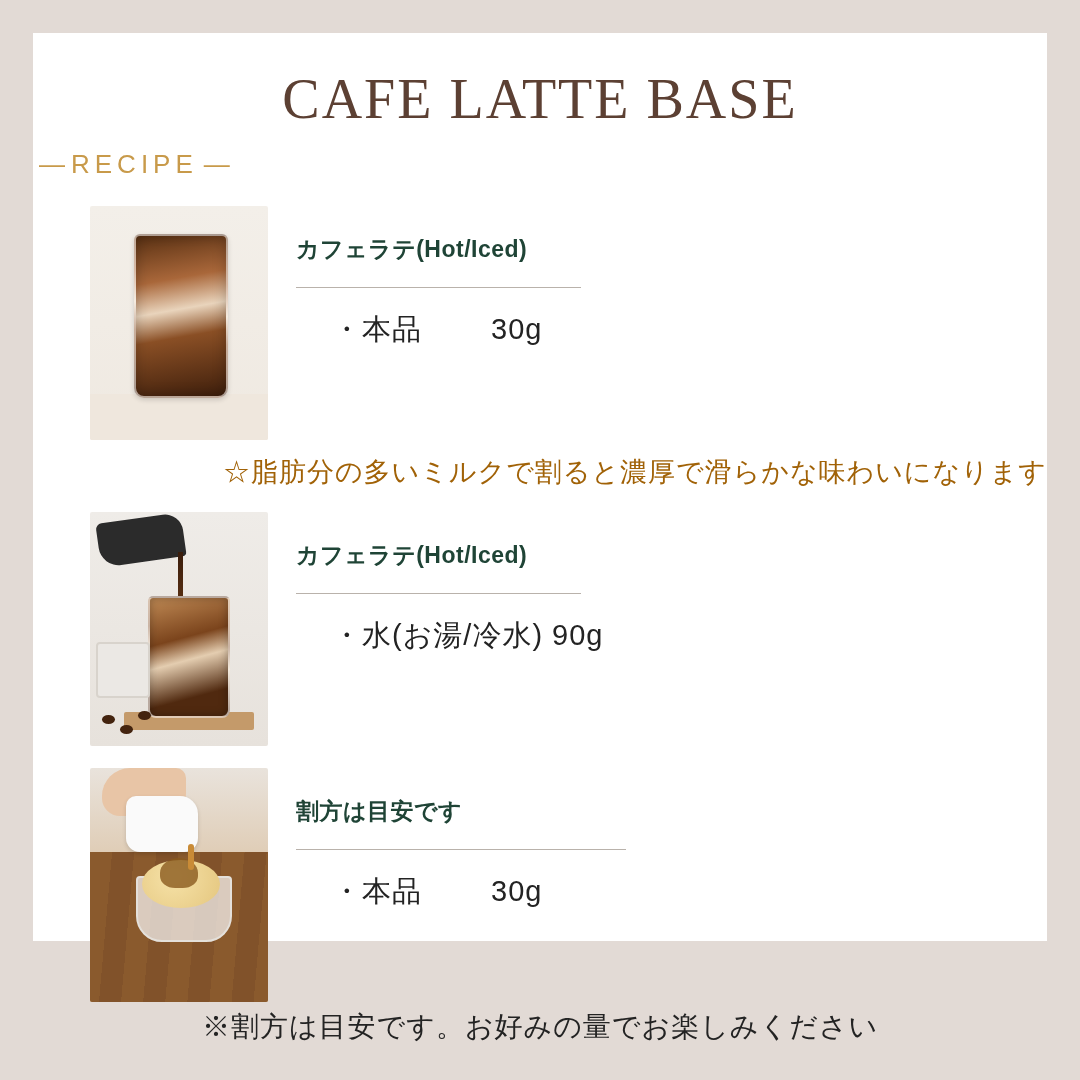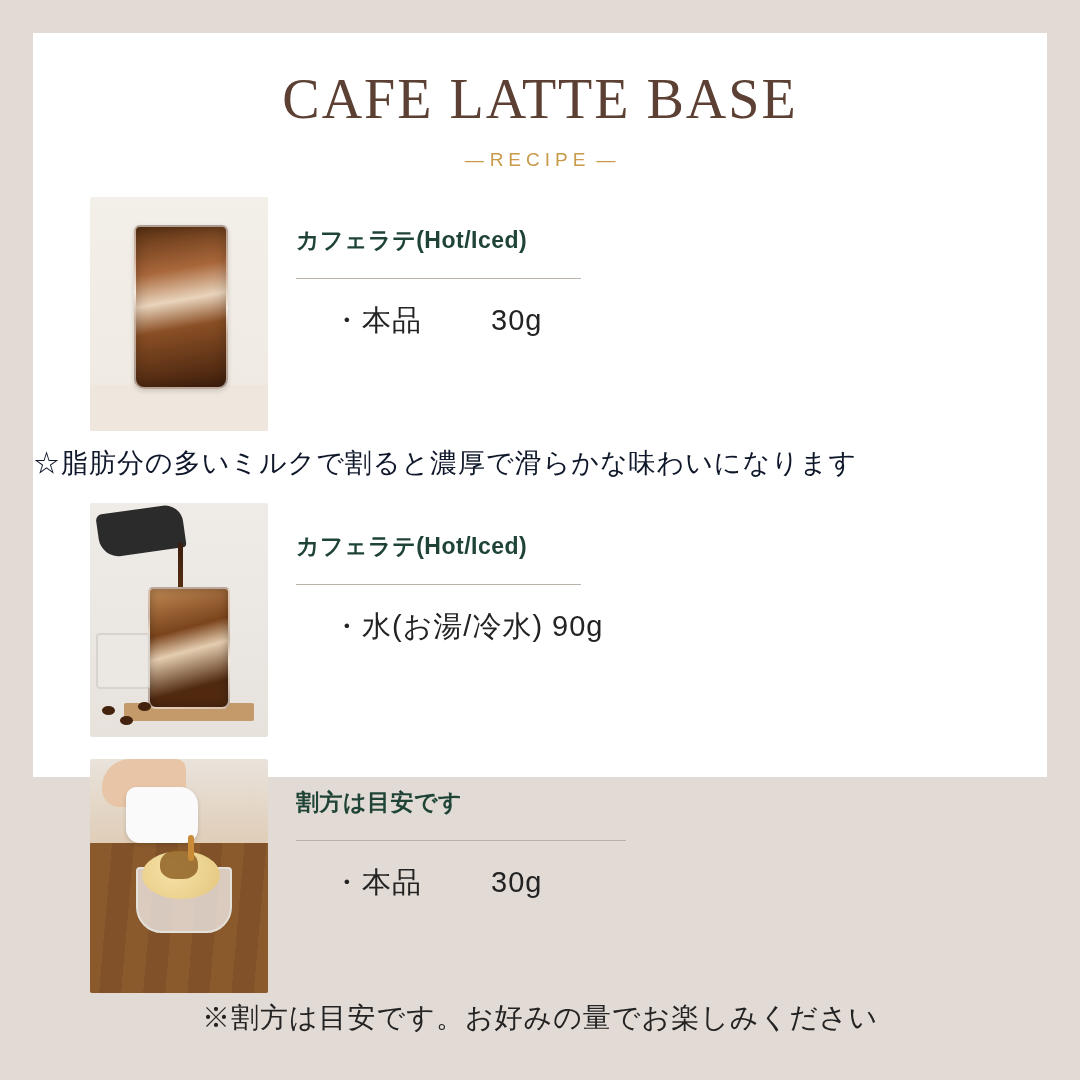--- a/index.html
+++ b/index.html
@@ -11,37 +11,36 @@
     height: 1080px;
     background: #e2dad5;
     font-family: "Liberation Sans", sans-serif;
     overflow: hidden;
   }
   .card {
     position: absolute;
     left: 33px;
     top: 33px;
     width: 1014px;
-    height: 744px;
+    height: 908px;
     background: #ffffff;
     box-sizing: border-box;
   }
   .title {
     text-align: center;
     font-family: "Liberation Serif", serif;
     font-size: 56px;
     letter-spacing: 2px;
     color: #5c4033;
     font-weight: 400;
     margin-top: 36px;
     line-height: 1.1;
   }
   .subtitle {
-    text-align: center;
-    font-size: 19px;
+    font-size: 26px;
     letter-spacing: 5px;
     color: #c89a4a;
     margin-top: 18px;
     font-weight: 400;
   }
   .sub-dash {
     color: #c89a4a;
     letter-spacing: 0;
     padding: 0 6px;
   }
@@ -78,23 +77,23 @@
   }
   .ing-line {
     font-size: 29px;
     color: #232323;
     letter-spacing: 1px;
     line-height: 1.62;
     white-space: pre;
     margin-left: 36px;
   }
   .note {
-    text-align: left;
+    text-align: right;
     font-size: 27px;
-    color: #0f172a;
+    color: #a16207;
     letter-spacing: 1px;
   }
   .footnote {
     text-align: center;
     font-size: 28px;
     color: #232323;
     letter-spacing: 1px;
   }
 
   

